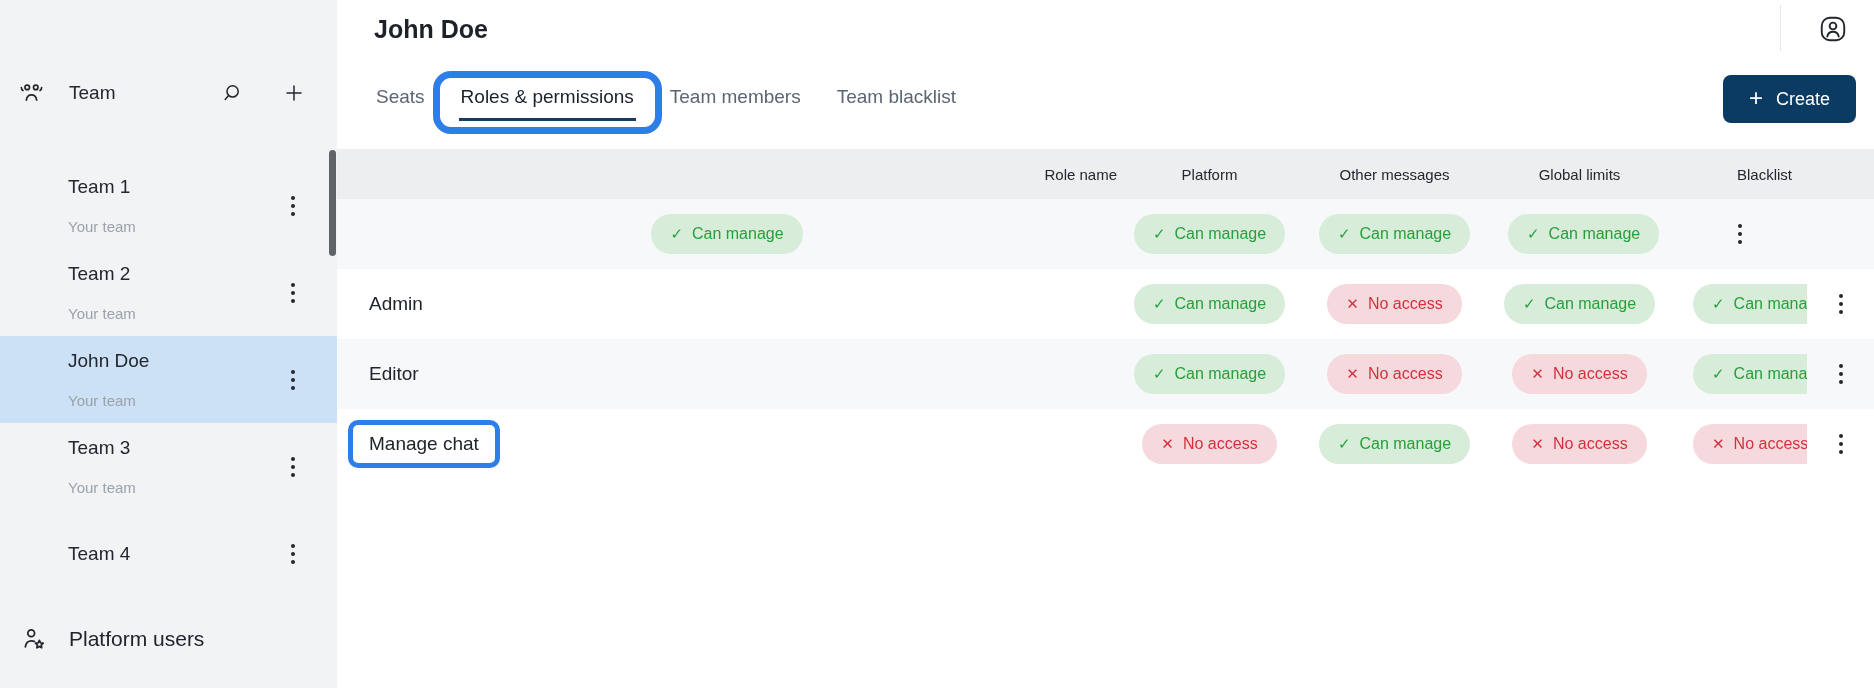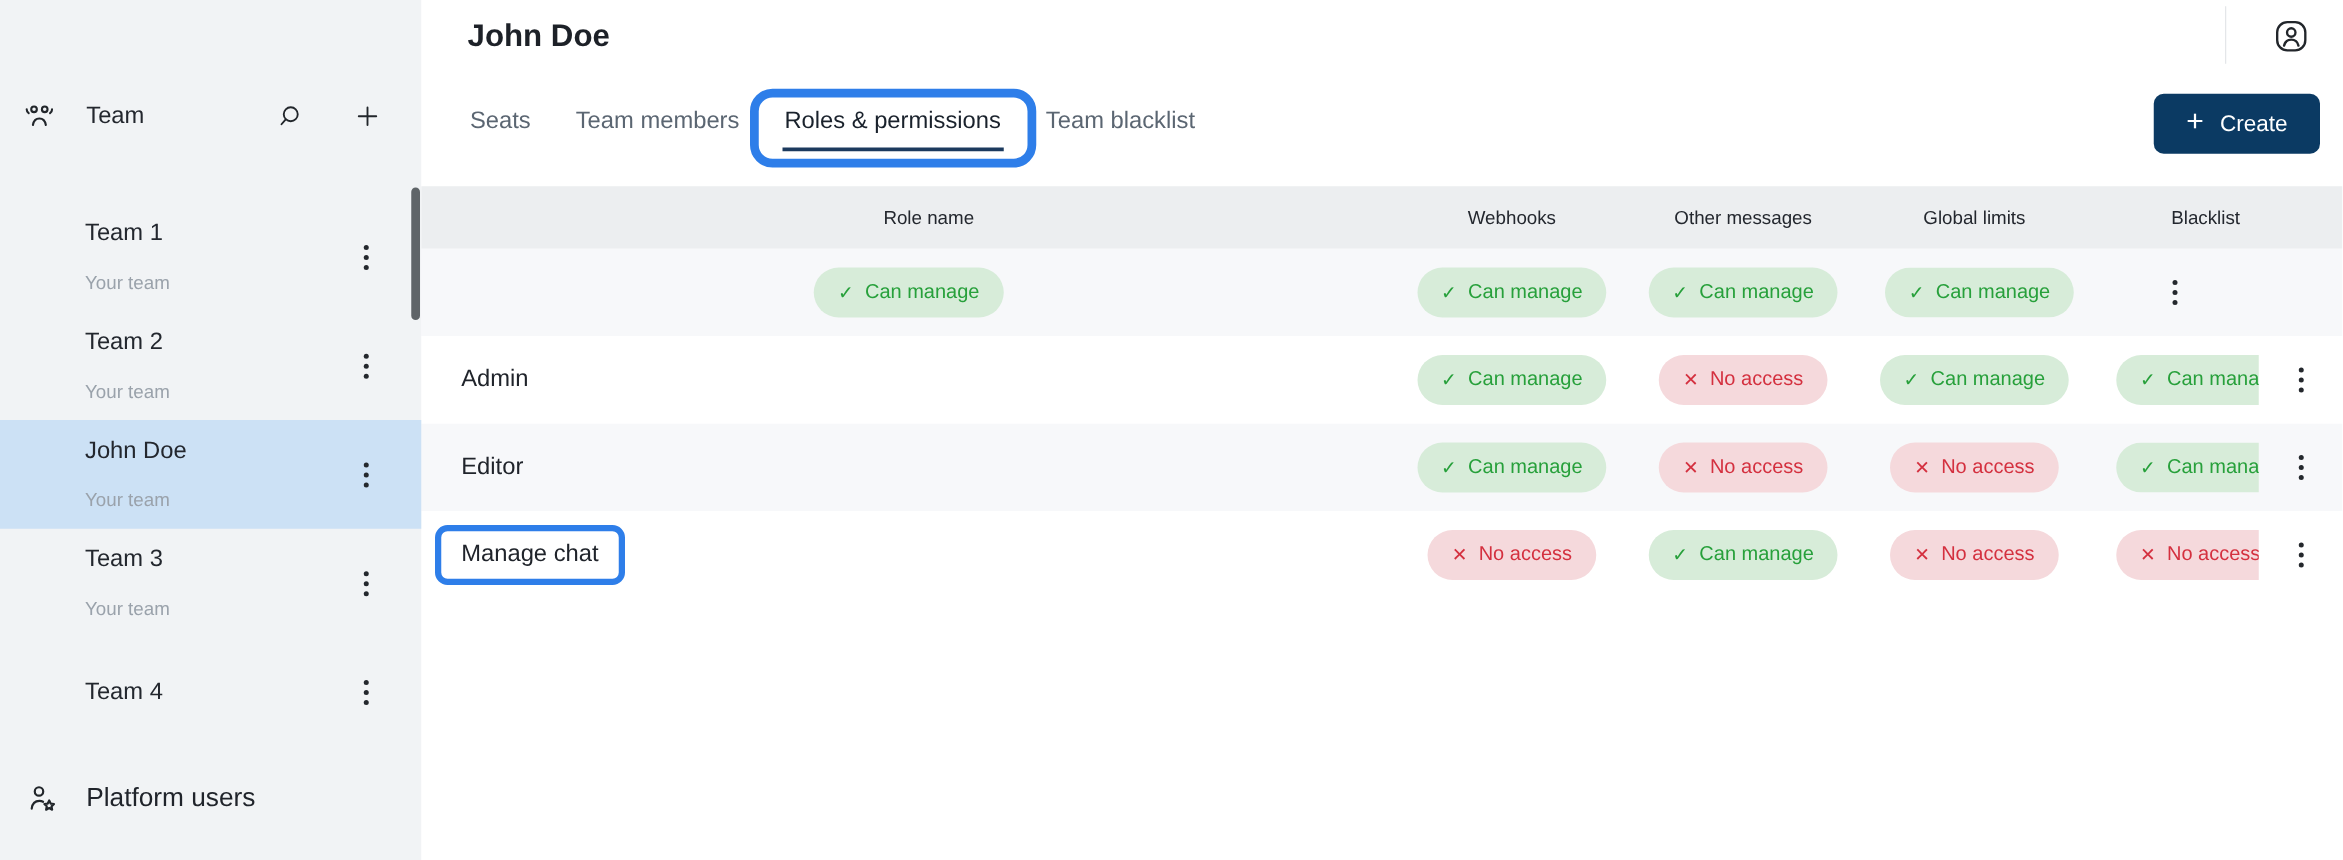--- a/index.html
+++ b/index.html
@@ -52,21 +52,21 @@
   .create-btn { margin-left: auto; height: 48px; padding: 0 26px; border: none; border-radius: 8px;
       background: var(--accent-navy, #0b3a63); color: #fff; font-size: 18px; font-family: inherit;
       display: flex; align-items: center; gap: 13px; cursor: pointer; }
   .create-plus { font-size: 24px; font-weight: 300; line-height: 1; margin-top: -2px; }
 
   
   .table { margin-top: 9px; }
   .thead, .trow { display: grid; grid-template-columns: 780px 185px 185px 185px 135px 1fr; align-items: center; }
   .thead { height: 50px; background: #eceef0; }
   .th { font-size: 15px; color: #23272e; text-align: center; }
-  .th-role { text-align: center; padding-left: 32px; }
+  .th-role { text-align: right; padding-left: 32px; }
   .th-blacklist { overflow: visible; }
   .th-blacklist span { display: block; width: 185px; text-align: center; }
 
   .trow { height: 70px; background: #fff; }
   .trow.alt { background: #f7f8fa; }
   .td-role { padding-left: 32px; font-size: 19px; color: #20242b; }
   .role-annotation { display: inline-flex; border: 5px solid var(--annotation-blue, #2e7ee9); background: #fff;
       border-radius: 10px; padding: 8px 16px; margin-left: -21px; }
   .td-badge { display: flex; justify-content: center; min-width: 0; }
   .td-blacklist { overflow: hidden; justify-content: flex-start; padding-left: 21px; }
@@ -192,34 +192,34 @@
           <rect x="3" y="3" width="18" height="18" rx="6.5"></rect>
           <circle cx="12" cy="9.6" r="2.7"></circle>
           <path d="M7.4 18c.6-2.5 2.3-3.8 4.6-3.8s4 1.3 4.6 3.8"></path>
         </svg>
       </button>
     </div>
 
     <div class="tabs-row">
       <nav class="tabs" id="tabs">
           <div class="tab">Seats</div>
+          <div class="tab active annotated">Roles &amp; permissions</div>
           <div class="tab">Team members</div>
-          <div class="tab active annotated">Roles &amp; permissions</div>
           <div class="tab">Team blacklist</div>
         </nav>
       <button class="create-btn">
         <span class="create-plus">+</span>
         <span>Create</span>
       </button>
     </div>
 
     <div class="table">
       <div class="thead" id="thead">
           <div class="th th-role">Role name</div>
-          <div class="th">Webhooks</div>
+          <div class="th">Platform</div>
           <div class="th">Other messages</div>
           <div class="th">Global limits</div>
           <div class="th th-blacklist">
             <span>Blacklist</span>
           </div>
           <div class="th"></div>
         </div>
       <div id="tbody">
           <div class="trow alt">
             <div class="td td-badge">

